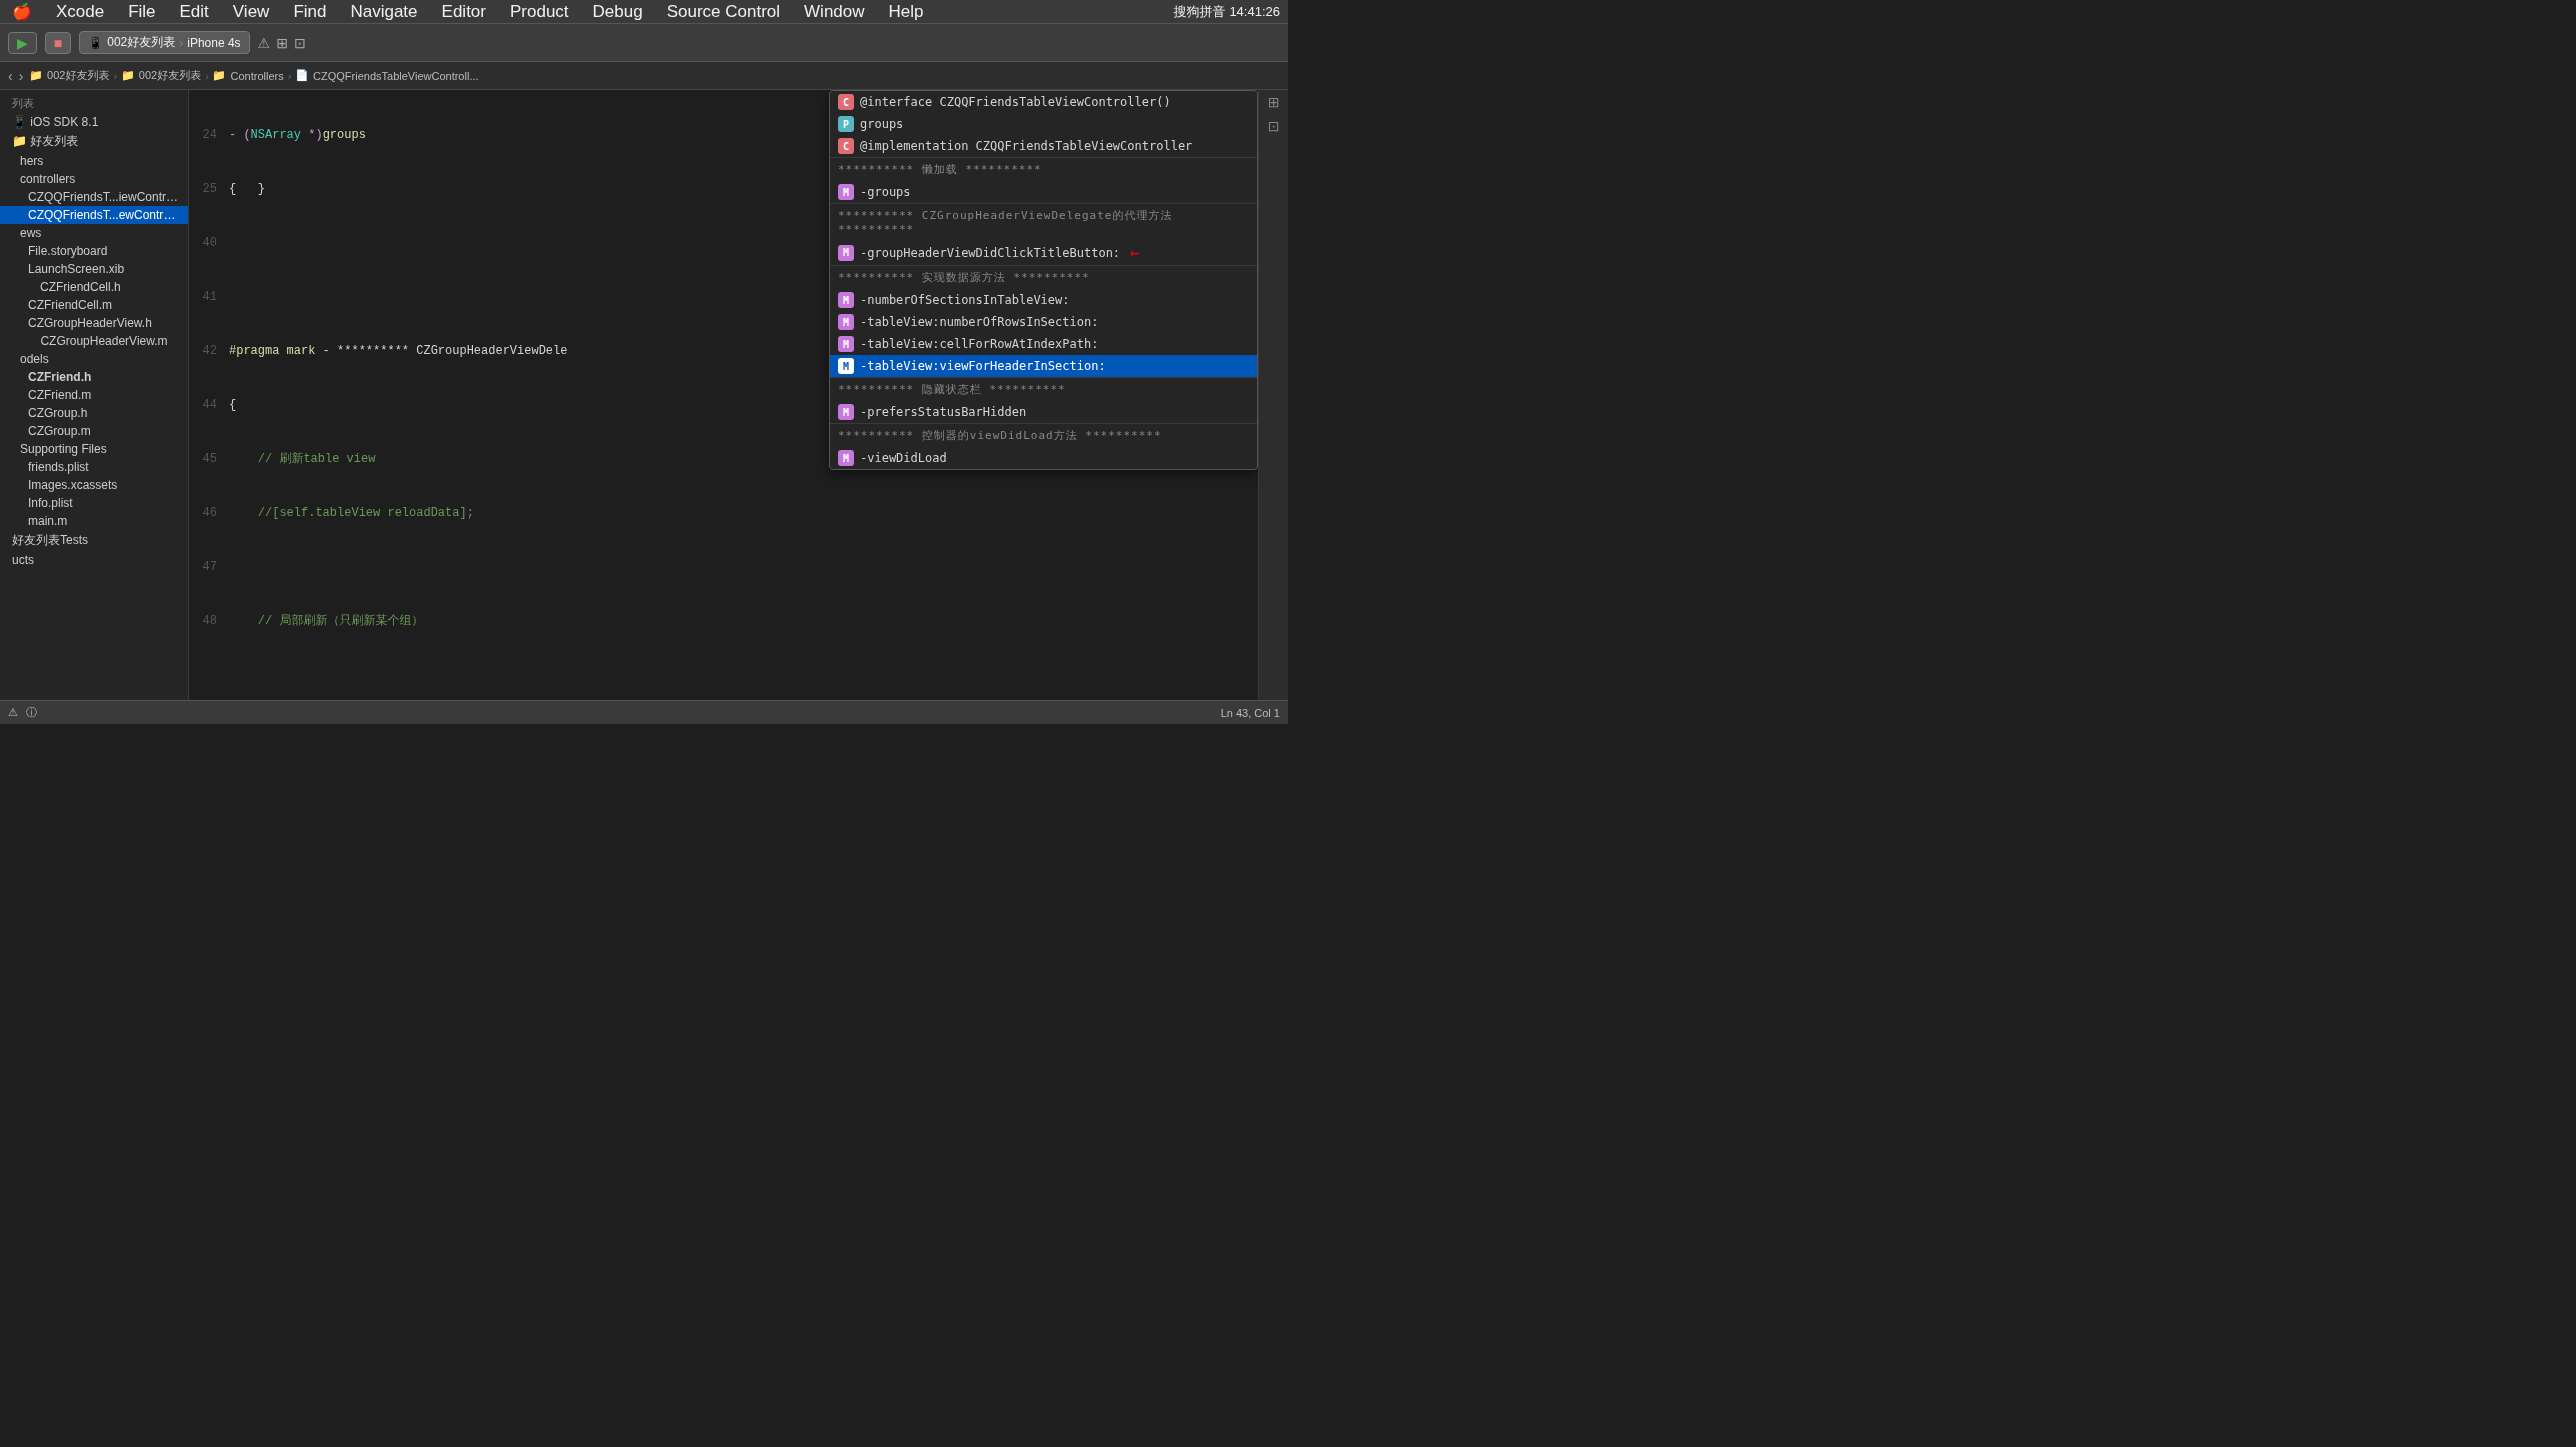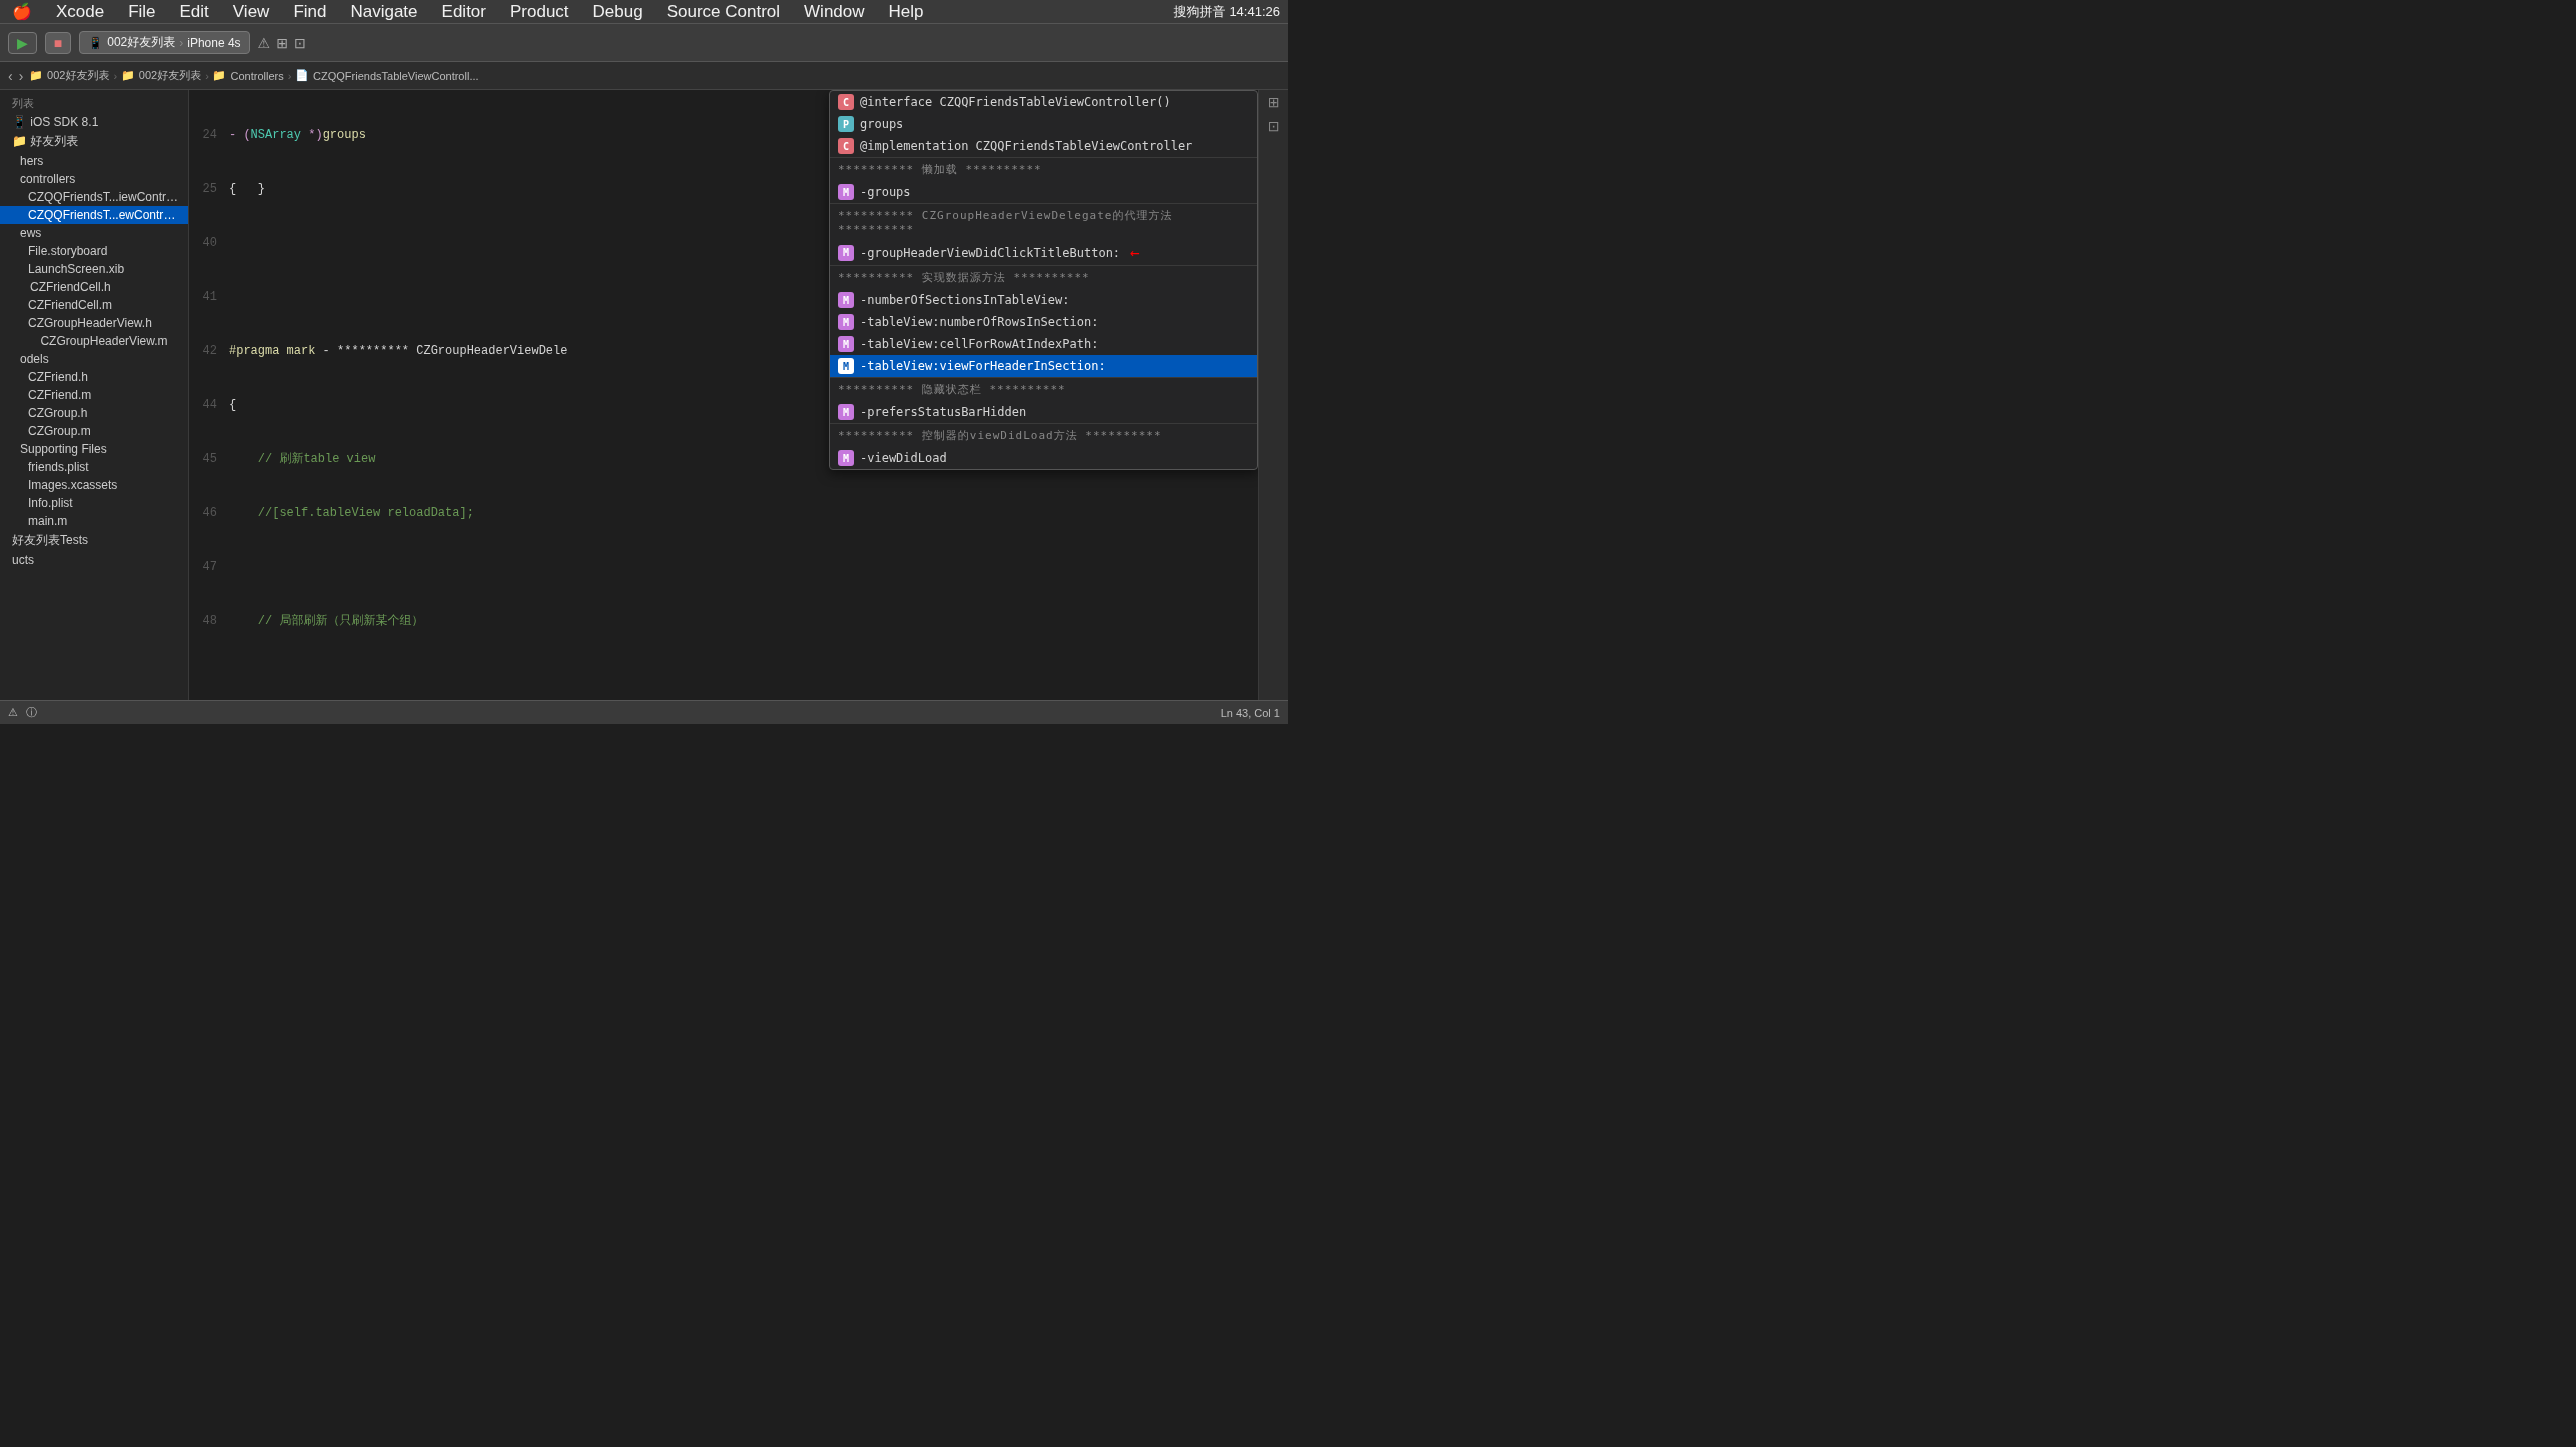--- a/index.html
+++ b/index.html
@@ -341,26 +341,26 @@
     <div class="sidebar-item section-header">列表</div>
     <div class="sidebar-item">📱 iOS SDK 8.1</div>
     <div class="sidebar-item">📁 好友列表</div>
     <div class="sidebar-item" style="padding-left:20px;">hers</div>
     <div class="sidebar-item" style="padding-left:20px;">controllers</div>
     <div class="sidebar-item" style="padding-left:28px;">CZQQFriendsT...iewController.h</div>
     <div class="sidebar-item active" style="padding-left:28px;">CZQQFriendsT...ewController.m</div>
     <div class="sidebar-item" style="padding-left:20px;">ews</div>
     <div class="sidebar-item" style="padding-left:28px;"><span>File.storyboard</span></div>
     <div class="sidebar-item" style="padding-left:28px;">LaunchScreen.xib</div>
-    <div class="sidebar-item" style="padding-left:30px;">CZFriendCell.h</div>
+    <div class="sidebar-item" style="padding-left:40px;">CZFriendCell.h</div>
     <div class="sidebar-item" style="padding-left:28px;">CZFriendCell.m</div>
     <div class="sidebar-item" style="padding-left:28px;">CZGroupHeaderView.h</div>
     <div class="sidebar-item" style="padding-left:28px;text-align:center;">CZGroupHeaderView.m</div>
     <div class="sidebar-item" style="padding-left:20px;">odels</div>
-    <div class="sidebar-item" style="padding-left:28px;">CZFriend.h</div>
+    <div class="sidebar-item" style="padding-left:28px;font-weight:bold;">CZFriend.h</div>
     <div class="sidebar-item" style="padding-left:28px;">CZFriend.m</div>
     <div class="sidebar-item" style="padding-left:28px;">CZGroup.h</div>
     <div class="sidebar-item" style="padding-left:28px;">CZGroup.m</div>
     <div class="sidebar-item" style="padding-left:20px;">Supporting Files</div>
     <div class="sidebar-item" style="padding-left:28px;">friends.plist</div>
     <div class="sidebar-item" style="padding-left:28px;">Images.xcassets</div>
     <div class="sidebar-item" style="padding-left:28px;">Info.plist</div>
     <div class="sidebar-item" style="padding-left:28px;">main.m</div>
     <div class="sidebar-item">好友列表Tests</div>
     <div class="sidebar-item">ucts</div>

